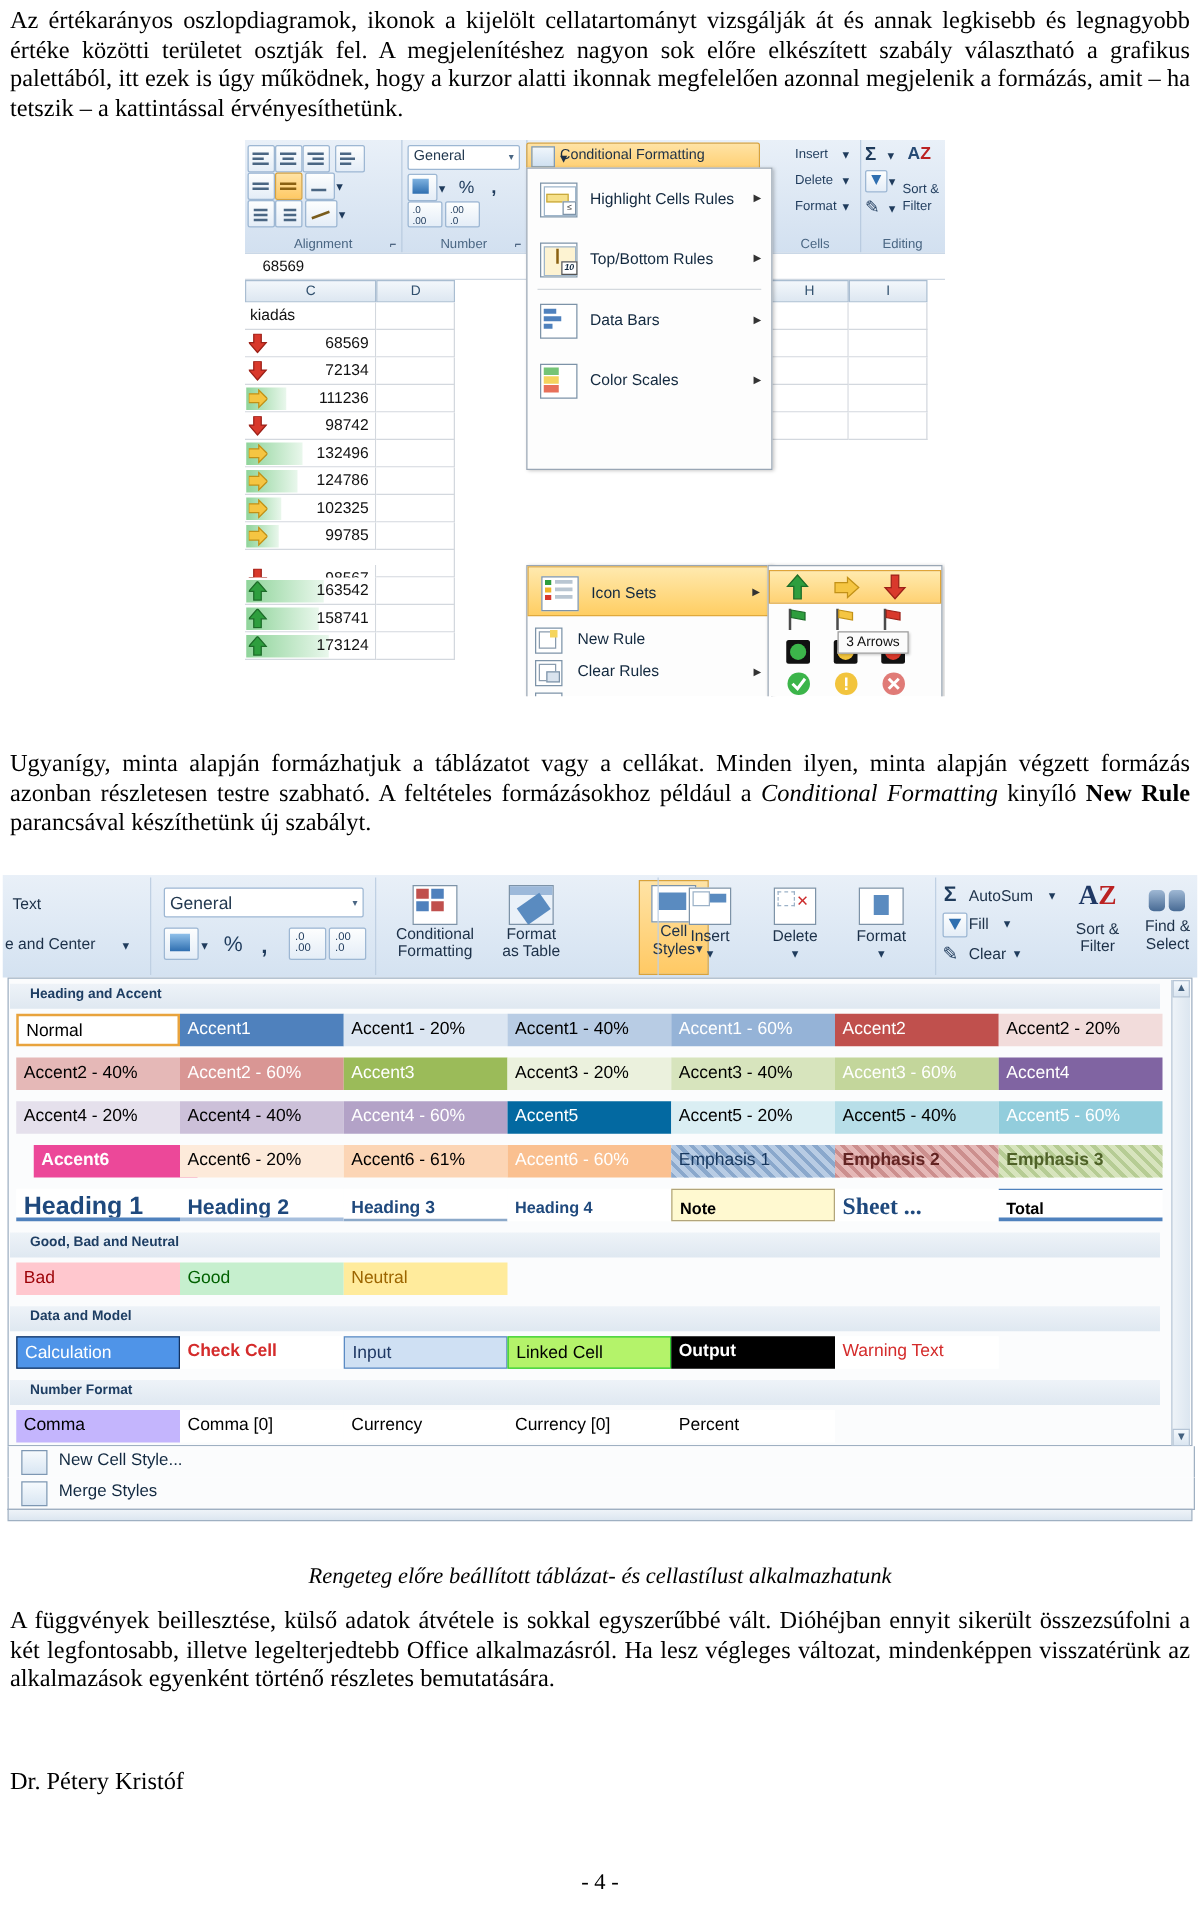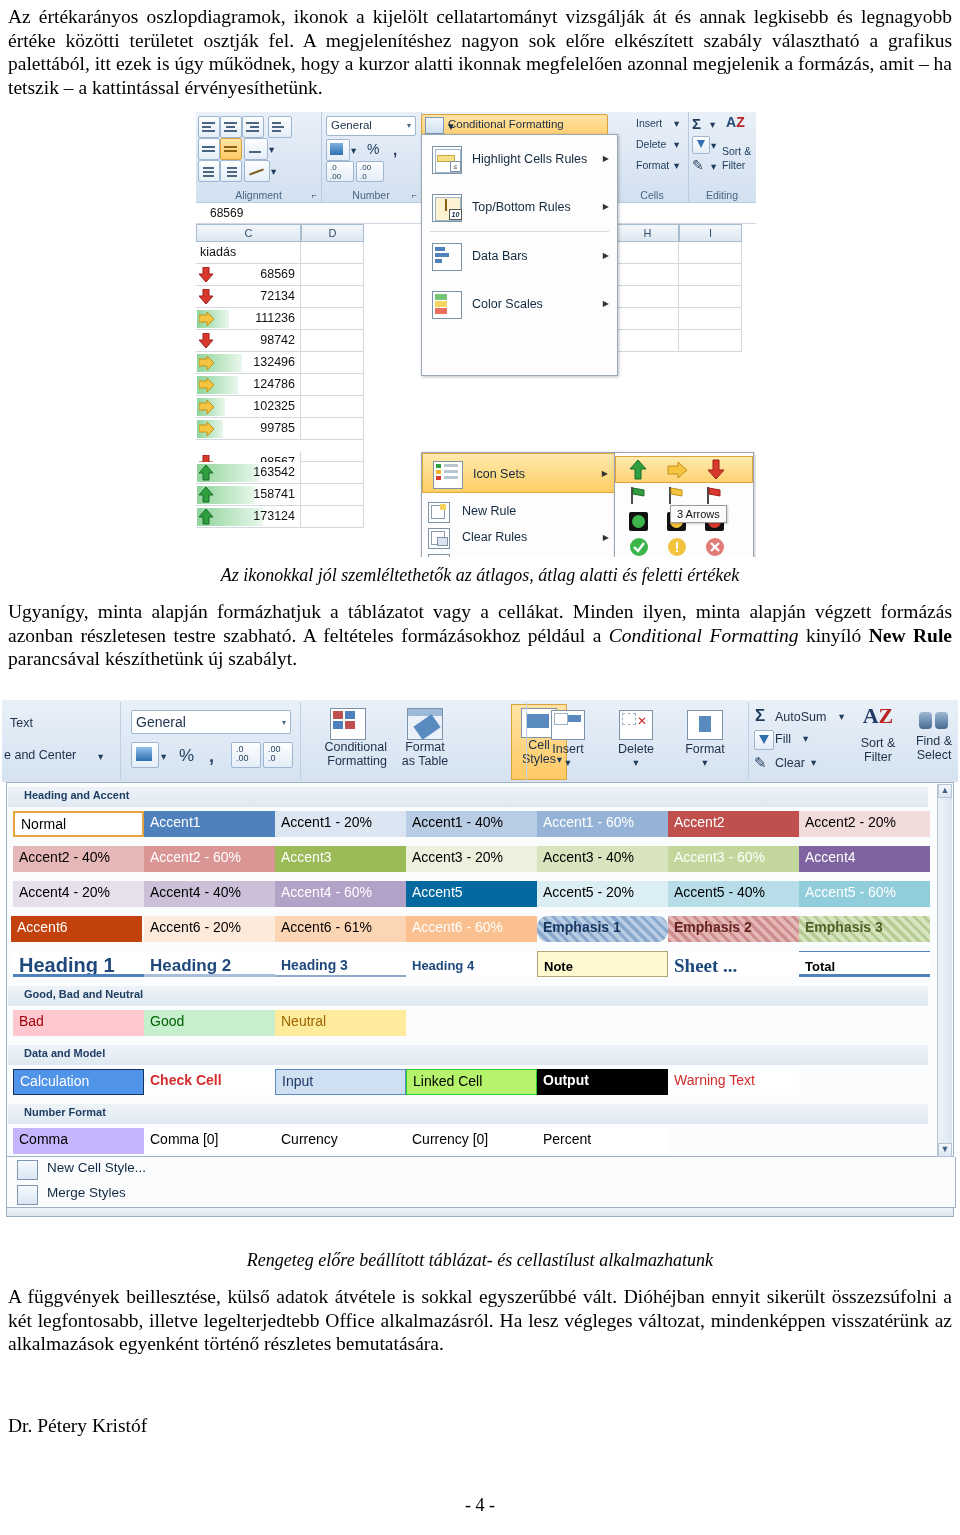--- a/index.html
+++ b/index.html
@@ -515,21 +515,20 @@
               <circle cx="9" cy="9" r="9" fill="#e07b77"></circle>
               <path d="M5 5 L13 13 M13 5 L5 13" stroke="#fff" stroke-width="2.4"></path>
             </g>
         </svg>
       </div>
 
       <div class="tooltip">3 Arrows</div>
     </div>
   </div>
 
-  <p class="caption" id="caption-1">Az ikonokkal jól szemléltethetők az átlagos, átlag alatti és feletti értékek</p>
 
   <p class="para" id="mid-para"><span>Ugyanígy, minta alapján formázhatjuk a táblázatot vagy a cellákat. Minden ilyen, minta alapján végzett formázás azonban részletesen testre szabható. A feltételes formázásokhoz például a </span><span class="it">Conditional Formatting</span><span> kinyíló </span><span class="bd">New Rule</span><span> parancsával készíthetünk új szabályt.</span></p>
 
   <div id="figure-2">
 
     <div class="ribbon2">
 
       <div class="r2grp" style="left:0;width:118px;border-left:none;">
         <div class="bb-label" style="position:absolute;left:8px;top:14px;">Text</div>
         <div class="bb-label" style="position:absolute;left:2px;top:46px;">e and Center</div>
@@ -549,21 +548,21 @@
         <div class="sm" style="position:absolute;left:88px;top:44px;font-size:18px;font-weight:bold;">,</div>
         <div class="btnbox" style="left:110px;top:40px;width:28px;height:24px;">
           <div class="sm" style="position:absolute;left:4px;top:2px;font-size:9px;line-height:9px;">.0<br>.00</div>
         </div>
         <div class="btnbox" style="left:142px;top:40px;width:28px;height:24px;">
           <div class="sm" style="position:absolute;left:4px;top:2px;font-size:9px;line-height:9px;">.00<br>.0</div>
         </div>
       </div>
 
       <div class="r2grp" style="left:298px;width:226px;">
-        <div style="position:absolute;left:8px;top:4px;width:78px;height:72px;text-align:right;">
+        <div style="position:absolute;left:8px;top:4px;width:78px;height:72px;text-align:center;">
           <div style="margin:2px auto 0;width:34px;height:30px;background:#fff;border:1px solid #7d93a8;position:relative;">
             <div style="position:absolute;left:2px;top:2px;width:10px;height:8px;background:#c0504d;"></div>
             <div style="position:absolute;left:14px;top:2px;width:10px;height:8px;background:#4f81bd;"></div>
             <div style="position:absolute;left:2px;top:12px;width:10px;height:8px;background:#4f81bd;"></div>
             <div style="position:absolute;left:14px;top:12px;width:10px;height:8px;background:#c0504d;"></div>
           </div>
           <div class="bb-label">Conditional</div>
           <div class="bb-label">Formatting</div>
         </div>
         <div style="position:absolute;left:88px;top:4px;width:72px;height:72px;text-align:center;">
@@ -658,25 +657,25 @@
           <div class="swatch" style="left: 530px; top: 63px; background: rgb(215, 228, 189); color: rgb(0, 0, 0);"><span>Accent3 - 40%</span></div>
           <div class="swatch" style="left: 661px; top: 63px; background: rgb(195, 214, 155); color: rgb(255, 255, 255);"><span>Accent3 - 60%</span></div>
           <div class="swatch" style="left: 792px; top: 63px; background: rgb(128, 100, 162); color: rgb(255, 255, 255);"><span>Accent4</span></div>
           <div class="swatch" style="left: 6px; top: 98px; background: rgb(229, 224, 236); color: rgb(0, 0, 0);"><span>Accent4 - 20%</span></div>
           <div class="swatch" style="left: 137px; top: 98px; background: rgb(204, 192, 217); color: rgb(0, 0, 0);"><span>Accent4 - 40%</span></div>
           <div class="swatch" style="left: 268px; top: 98px; background: rgb(179, 162, 199); color: rgb(255, 255, 255);"><span>Accent4 - 60%</span></div>
           <div class="swatch" style="left: 399px; top: 98px; background: #0369a1; color: rgb(255, 255, 255);"><span>Accent5</span></div>
           <div class="swatch" style="left: 530px; top: 98px; background: rgb(218, 238, 243); color: rgb(0, 0, 0);"><span>Accent5 - 20%</span></div>
           <div class="swatch" style="left: 661px; top: 98px; background: rgb(183, 222, 232); color: rgb(0, 0, 0);"><span>Accent5 - 40%</span></div>
           <div class="swatch" style="left: 792px; top: 98px; background: rgb(146, 205, 220); color: rgb(255, 255, 255);"><span>Accent5 - 60%</span></div>
-          <div class="swatch" style="left: 4px; top: 133px; background: #c2410c; color: rgb(255, 255, 255);"><span>Accent6</span></div>
+          <div class="swatch" style="left: 20px; top: 133px; background: #ec4899; color: rgb(255, 255, 255); font-weight: bold;"><span>Accent6</span></div>
           <div class="swatch" style="left: 137px; top: 133px; background: rgb(253, 234, 218); color: rgb(0, 0, 0);"><span>Accent6 - 20%</span></div>
           <div class="swatch" style="left: 268px; top: 133px; background: rgb(252, 213, 181); color: rgb(0, 0, 0);"><span>Accent6 - 61%</span></div>
           <div class="swatch" style="left: 399px; top: 133px; background: rgb(250, 192, 144); color: rgb(255, 255, 255);"><span>Accent6 - 60%</span></div>
-          <div class="swatch" style="left: 530px; top: 133px; background: repeating-linear-gradient(45deg, rgb(138, 168, 204) 0px, rgb(138, 168, 204) 3px, transparent 3px, transparent 7px) rgb(184, 204, 228); color: rgb(23, 55, 94); font-weight: bold; border-radius: 11px;"><span>Emphasis 1</span></div>
+          <div class="swatch" style="left: 530px; top: 133px; background: repeating-linear-gradient(45deg, rgb(138, 168, 204) 0px, rgb(138, 168, 204) 3px, transparent 3px, transparent 7px) rgb(184, 204, 228); color: rgb(23, 55, 94); font-weight: normal;"><span>Emphasis 1</span></div>
           <div class="swatch" style="left: 661px; top: 133px; background: repeating-linear-gradient(45deg, rgb(204, 143, 142) 0px, rgb(204, 143, 142) 3px, transparent 3px, transparent 7px) rgb(229, 184, 183); color: rgb(99, 36, 35); font-weight: bold;"><span>Emphasis 2</span></div>
           <div class="swatch" style="left: 792px; top: 133px; background: repeating-linear-gradient(45deg, rgb(182, 204, 148) 0px, rgb(182, 204, 148) 3px, transparent 3px, transparent 7px) rgb(215, 228, 189); color: rgb(79, 98, 40); font-weight: bold;"><span>Emphasis 3</span></div>
           <div class="swatch" style="left: 6px; top: 168px; background: rgb(255, 255, 255); color: rgb(31, 73, 125); font-size: 20px; font-weight: bold; padding-top: 3px; border-bottom: 3px solid rgb(79, 129, 189);"><span>Heading 1</span></div>
           <div class="swatch" style="left: 137px; top: 168px; background: rgb(255, 255, 255); color: rgb(31, 73, 125); font-size: 17px; font-weight: bold; padding-top: 4.5px; border-bottom: 3px solid rgb(167, 191, 221);"><span>Heading 2</span></div>
           <div class="swatch" style="left: 268px; top: 168px; background: rgb(255, 255, 255); color: rgb(31, 73, 125); font-size: 14px; font-weight: bold; padding-top: 6px; border-bottom: 2px solid rgb(140, 169, 201);"><span>Heading 3</span></div>
           <div class="swatch" style="left: 399px; top: 168px; background: rgb(255, 255, 255); color: rgb(31, 73, 125); font-size: 13px; font-weight: bold; padding-top: 6.5px;"><span>Heading 4</span></div>
           <div class="swatch" style="left: 530px; top: 168px; background: rgb(255, 249, 208); color: rgb(0, 0, 0); border: 1px solid rgb(178, 165, 123); font-size: 13px; font-weight: bold; padding-top: 6.5px;"><span>Note</span></div>
           <div class="swatch" style="left: 661px; top: 168px; background: rgb(255, 255, 255); color: rgb(31, 73, 125); font-size: 19px; font-weight: bold; padding-top: 3.5px; font-family: &quot;Liberation Serif&quot;, serif;"><span>Sheet ...</span></div>
           <div class="swatch" style="left: 792px; top: 168px; background: rgb(255, 255, 255); color: rgb(0, 0, 0); font-size: 13px; font-weight: bold; padding-top: 6.5px; border-bottom: 3px solid rgb(79, 129, 189); border-top: 1px solid rgb(79, 129, 189);"><span>Total</span></div>
           <div class="gsection" style="top: 203px;">Good, Bad and Neutral</div>

